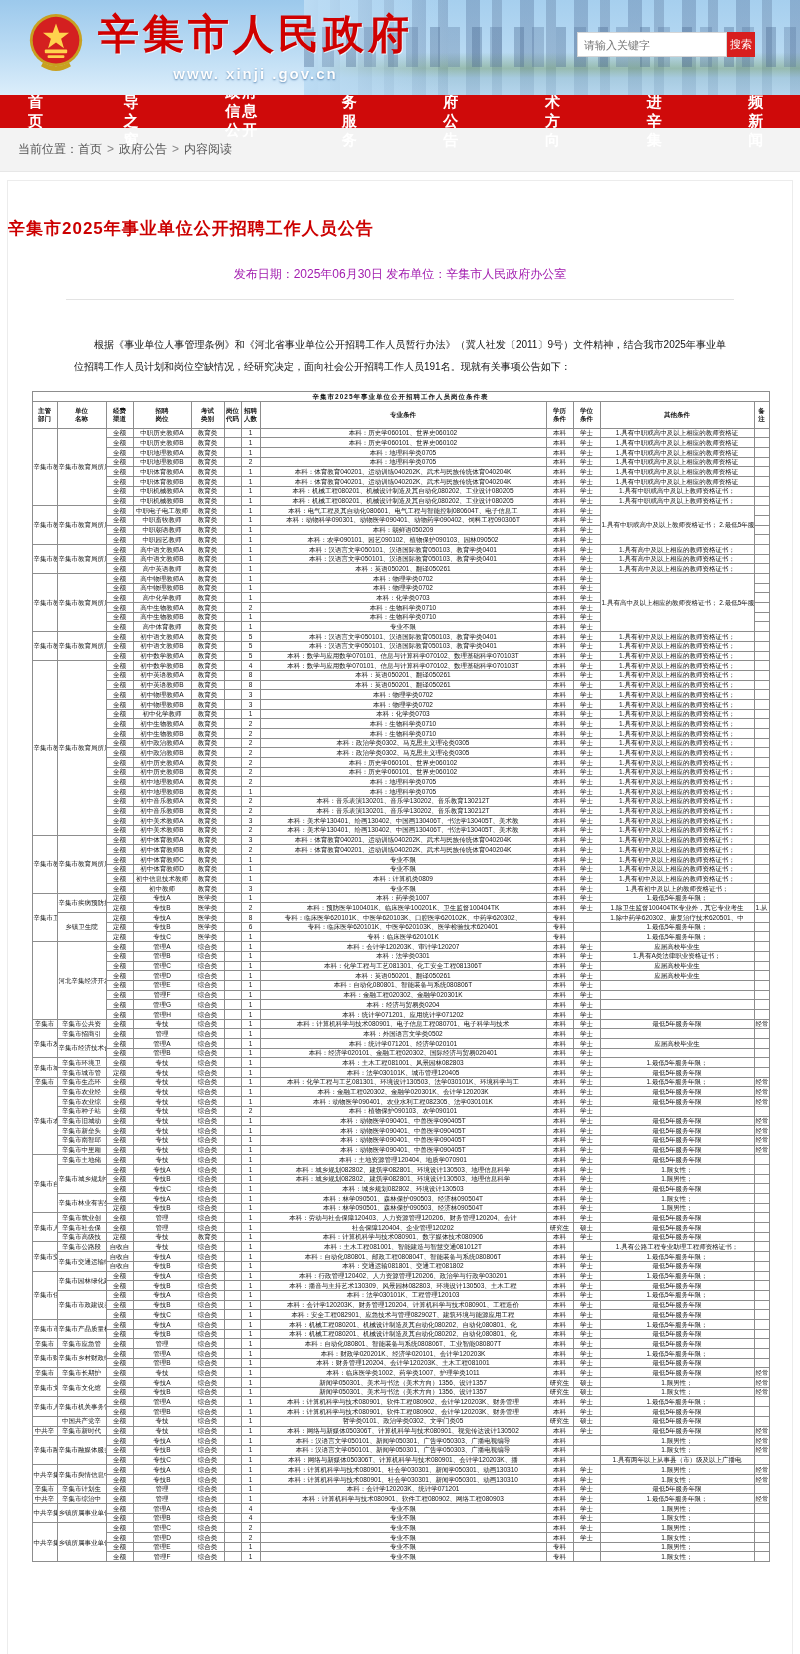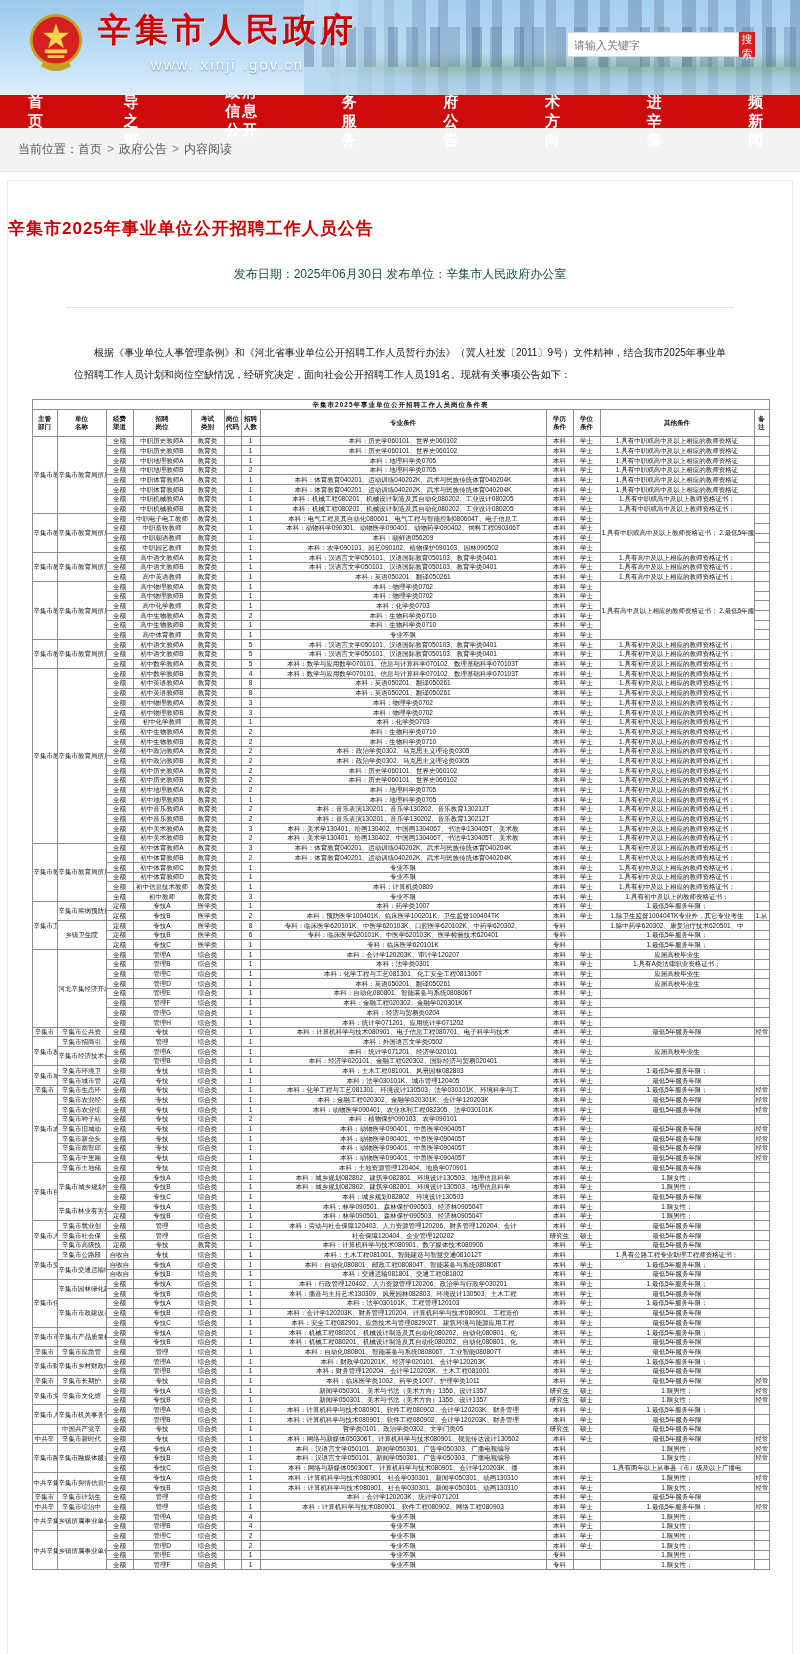--- a/index.html
+++ b/index.html
@@ -12,43 +12,43 @@
     background:
       linear-gradient(90deg,#bcdcf4 0%,rgba(188,220,244,0) 30%),
       linear-gradient(180deg,rgba(255,255,255,0) 55%, rgba(120,160,120,.55) 72%, rgba(150,190,210,.6) 82%, rgba(170,205,230,.6) 100%),
       repeating-linear-gradient(90deg, rgba(90,120,160,.38) 0 14px, rgba(90,120,160,0) 14px 26px, rgba(110,140,175,.45) 26px 36px, rgba(110,140,175,0) 36px 54px),
       linear-gradient(180deg,#a6cfee 0%,#c6e2f6 100%);
   }
   .banner-photo .skyline { position:absolute; bottom:28px; left:0; width:100%; height:40px;
     background:repeating-linear-gradient(90deg, rgba(70,100,140,.35) 0 10px, transparent 10px 18px, rgba(80,110,150,.3) 18px 30px, transparent 30px 42px); }
   .logo-area { position:absolute; left:28px; top:12px; display:flex; align-items:flex-start; z-index:2; }
   .emblem { width:56px; height:62px; margin-right:14px; }
-  .site-text .site-title { font-size:33px; font-weight:bold; color:#d00000; letter-spacing:4px; line-height:1.1;
+  .site-text .site-title { font-size:41px; font-weight:bold; color:#d00000; letter-spacing:4px; line-height:1.1;
     text-shadow:1px 1px 0 rgba(255,255,255,.7); }
-  .site-text .site-url { margin-top:8px; text-align:center; font-size:15px; font-weight:normal; color:#fdfdfd;
+  .site-text .site-url { margin-top:8px; text-align:center; font-size:15px; font-weight:bold; color:#fdfdfd;
     letter-spacing:2px; text-shadow:0 1px 2px rgba(60,110,160,.8); }
   .search-area { position:absolute; right:45px; top:32px; display:flex; z-index:3; }
-  .search-input { width:172px; height:25px; border:1px solid #d6d6d6; background:#fff; font-size:11px; padding:0 6px; color:#333; outline:none; }
-  .search-btn { width:16px; height:25px; background:#d81e1e; color:#fff; border:none; font-size:11px; cursor:pointer; }
+  .search-input { width:150px; height:25px; border:1px solid #d6d6d6; background:#fff; font-size:11px; padding:0 6px; color:#333; outline:none; }
+  .search-btn { width:28px; height:25px; background:#d81e1e; color:#fff; border:none; font-size:11px; cursor:pointer; }
 
   
   .nav { height:33px; background:#cf0a0a; display:flex; align-items:stretch;gap:28px; }
   .nav a { display:flex; align-items:center; padding:0 22px; color:#fff; font-size:15px; font-weight:bold;
     text-decoration:none; letter-spacing:2px; }
   .nav a:first-child { padding:0 28px; }
 
   
   .crumbbar { height:44px; background:#f3f3f3; border-bottom:1px solid #e7e7e7; display:flex; align-items:center; padding:0 18px; font-size:12px; color:#555; }
   .crumbbar a { color:#555; text-decoration:none; }
   .crumb-sep { margin:0 5px; color:#888; }
 
   
   .card { margin:8px 7px 0 7px; background:#fff; border:1px solid #ececec; padding:28px 0 46px 0; min-height:1480px; }
   .article-title { font-size:17px; font-weight:bold; color:#cc0000; margin-top:8px; letter-spacing:1px; }
-  .article-meta { text-align:center; font-size:12px; color:#14532d; margin-top:26px; padding-bottom:24px;
+  .article-meta { text-align:center; font-size:12px; color:#a21caf; margin-top:26px; padding-bottom:16px;
     border-bottom:1px solid #e3e3e3; margin-left:58px; margin-right:58px; }
   .article-body { margin:34px 66px 0 66px; font-size:10px; line-height:2.15; color:#111; text-align:justify; }
   .article-body p { text-indent:2em; }
 
   
   .table-wrap { margin:14px auto 0 auto; width:737px; }
   table.pos { width:737px; table-layout:fixed; border-collapse:collapse; }
   table.pos th, table.pos td { border:1px solid #8d8d8d; font-size:6.5px; line-height:1.15; color:#111;
     text-align:center; vertical-align:middle; padding:0 1px; overflow:hidden; white-space:nowrap; height:9.7px; }
   table.pos th { font-weight:bold; }

